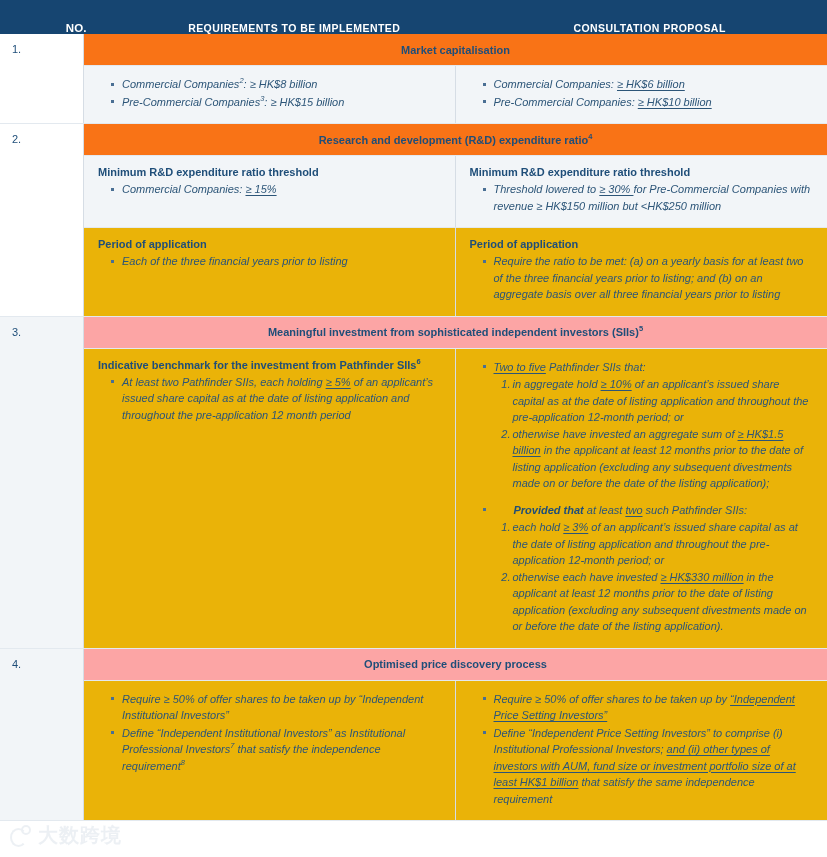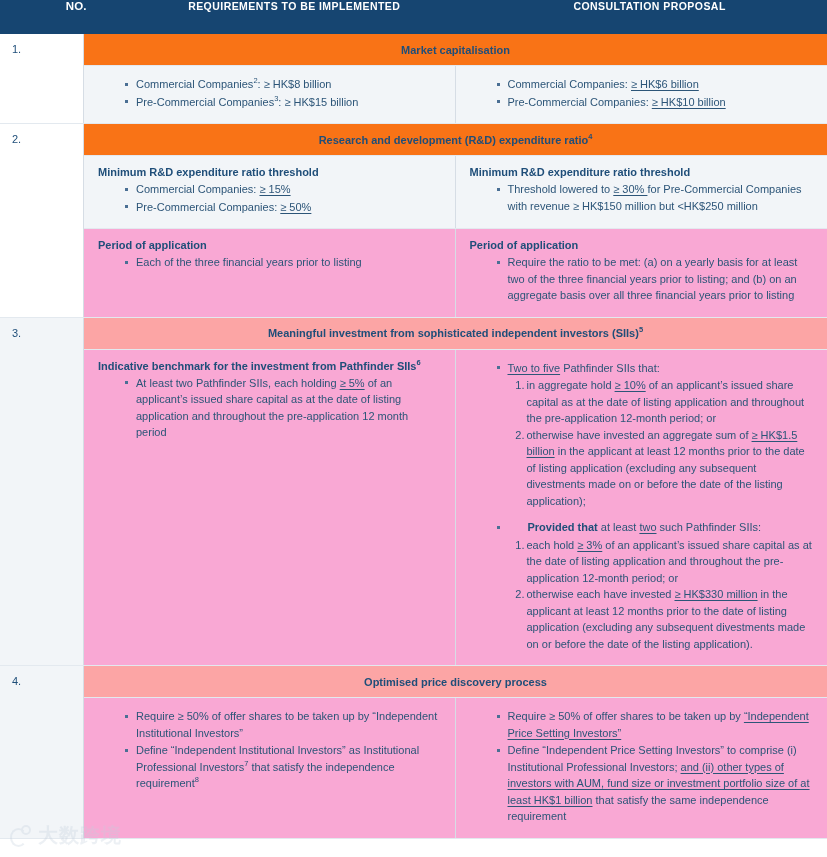--- a/index.html
+++ b/index.html
@@ -15,21 +15,21 @@
     width:827px;
     border-collapse:collapse;
     table-layout:fixed;
     position:relative;
   }
   
   .thead{
     display:flex;
     background:#164571;
     height:34px;
-    align-items:flex-start;
+    align-items:flex-end;
     padding-left:36px;
   }
   .th{
     color:#ffffff;
     font-weight:bold;
     font-size:10.5px;
     letter-spacing:.45px;
     text-transform:uppercase;
     text-align:center;
     box-sizing:border-box;
@@ -62,21 +62,21 @@
     background:#f97316;
     border-bottom:1px solid #e3e9ef;
     box-sizing:border-box;
   }
   .titlebar.gray{background:#fca5a5;}
   .cols{display:flex;}
   .col{
     width:371.5px;
     box-sizing:border-box;
     padding:10px 14px 12px 14px;
-    background:#f9a8d4;
+    background:#eab308;
   }
   .col.gray{background:#f2f5f8;}
   .col-l{border-right:1px solid #d6dde5;}
   .subrow{border-bottom:1px solid #e3e9ef;}
   .subrow:last-child{border-bottom:none;}
 
   
   h4.sub{
     margin:0 0 3px 0;
     font-size:11px;
@@ -86,21 +86,22 @@
   ul.b{
     margin:0;
     padding:0 0 0 22px;
     list-style:none;
   }
   ul.b > li{
     position:relative;
     font-size:11px;
     line-height:16.5px;
     color:#2c5578;
-    margin:0 0 1px 16px;
+    margin:0 0 1px 2px;
+    font-style:italic;
   }
   ul.b > li:before{
     content:"";
     position:absolute;
     left:-11px;top:6.5px;
     width:3px;height:3px;
     background:#4a6f94;
   }
   ol.n{
     margin:0;
@@ -204,21 +205,20 @@
     <div class="body">
       <div class="titlebar">
         <span><span>Research and development (R&amp;D) expenditure ratio</span><sup>4</sup></span>
       </div>
 
       <div class="cols subrow">
         <div class="col gray col-l">
           <h4 class="sub">Minimum R&amp;D expenditure ratio threshold</h4>
           <ul class="b">
             <li>Commercial Companies: <u>≥ 15%</u></li>
-            <li>Pre-Commercial Companies: <u>≥ 50%</u></li>
           </ul>
         </div>
         <div class="col gray">
           <h4 class="sub">Minimum R&amp;D expenditure ratio threshold</h4>
           <ul class="b">
             <li>Threshold lowered to <u>≥ 30% </u>for Pre-Commercial Companies with revenue ≥ HK$150 million but &lt;HK$250 million</li>
           </ul>
         </div>
       </div>
 

